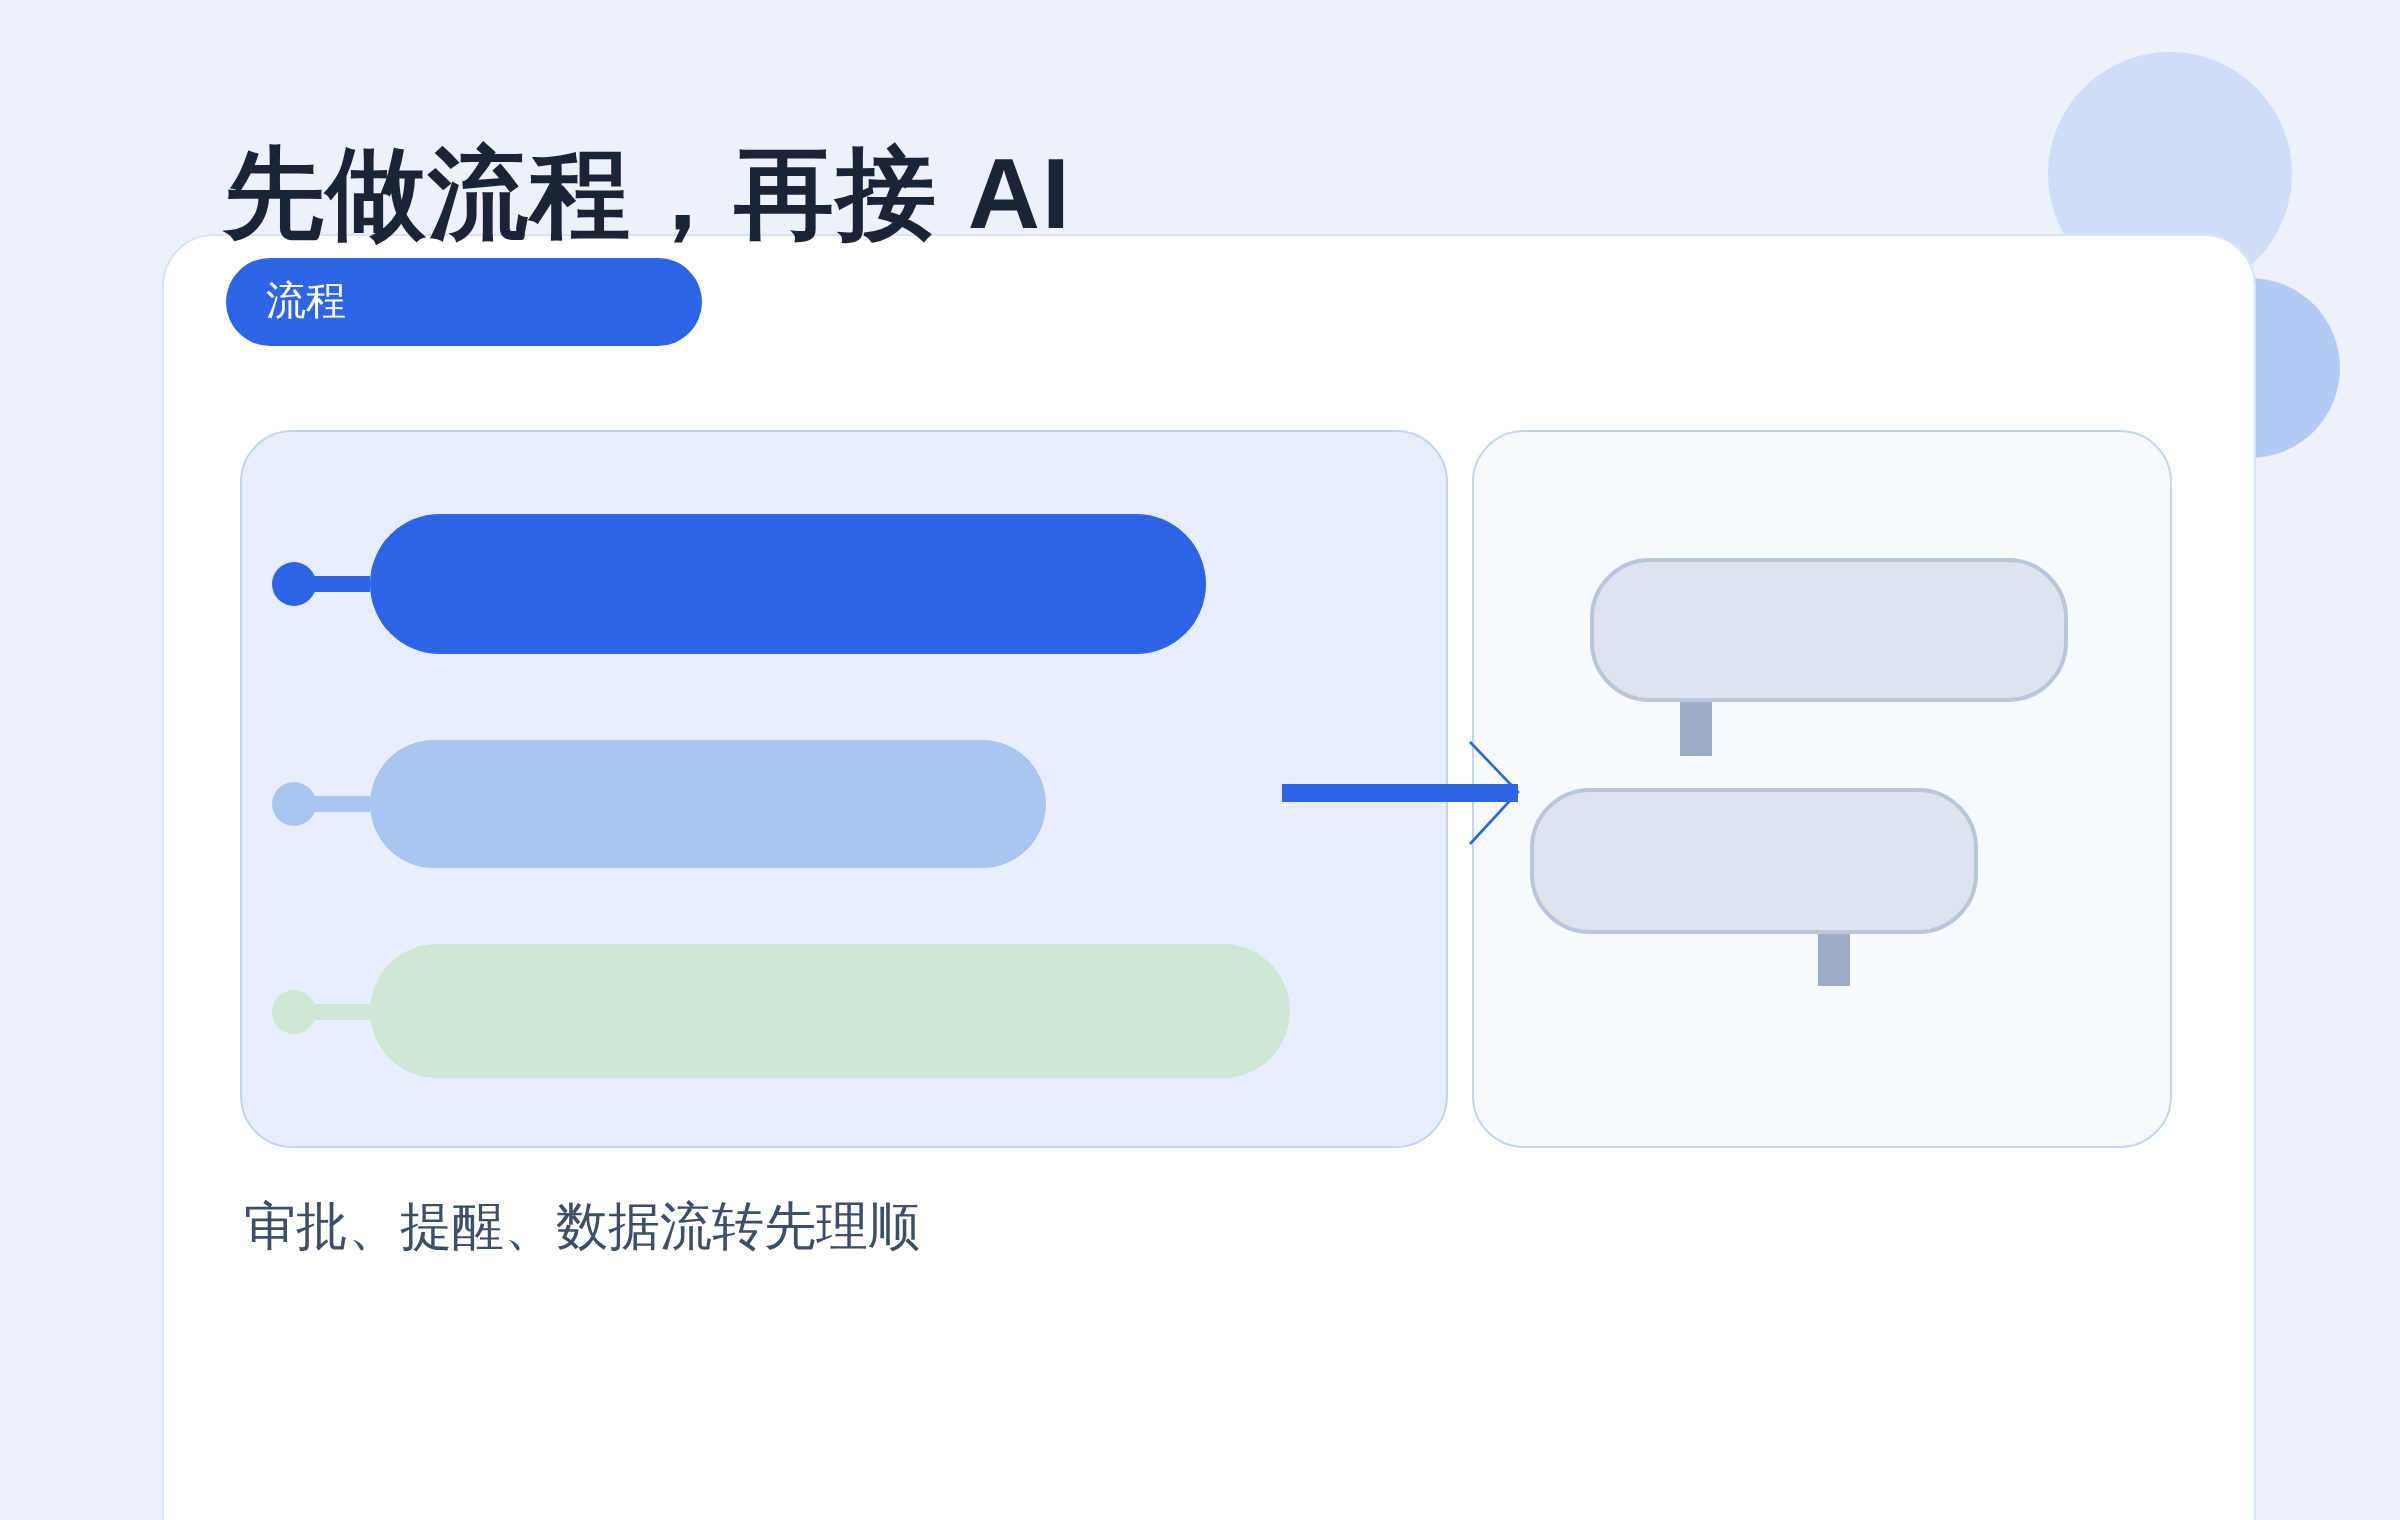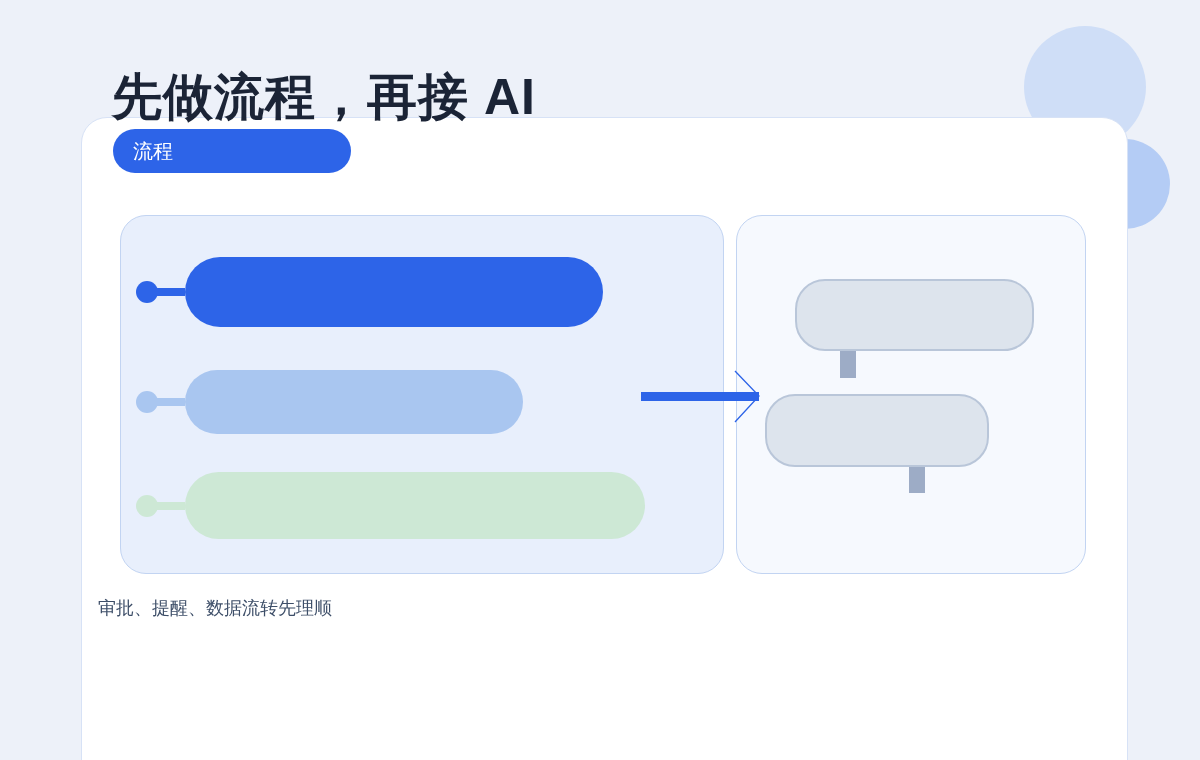--- a/index.html
+++ b/index.html
@@ -66,22 +66,22 @@
     border:2px solid var(--node-border,#b9c6d9);
     border-radius:30px;box-sizing:border-box;
   }
   .node-top{left:58px;top:63px;width:239px;height:72px;}
   .node-bottom{left:28px;top:178px;width:224px;height:73px;}
   .stem{position:absolute;width:16px;background:var(--node-stem,#9dacc6);}
   .stem-top{left:103px;top:135px;height:27px;}
   .stem-bottom{left:172px;top:251px;height:26px;}
   
   .caption1{
-    position:absolute;left:16px;top:478px;
-    font-size:18px;font-weight:500;color:var(--caption-primary,#3d4e68);
+    position:absolute;left:40px;top:478px;
+    font-size:26px;font-weight:500;color:var(--caption-primary,#3d4e68);
     white-space:nowrap;
     text-align:right;
   }
   .caption2{
     position:absolute;left:32px;top:513px;
     font-size:21px;font-weight:400;color:var(--caption-secondary,#7e8da4);
     white-space:nowrap;
   }
 </style>
 </head>

